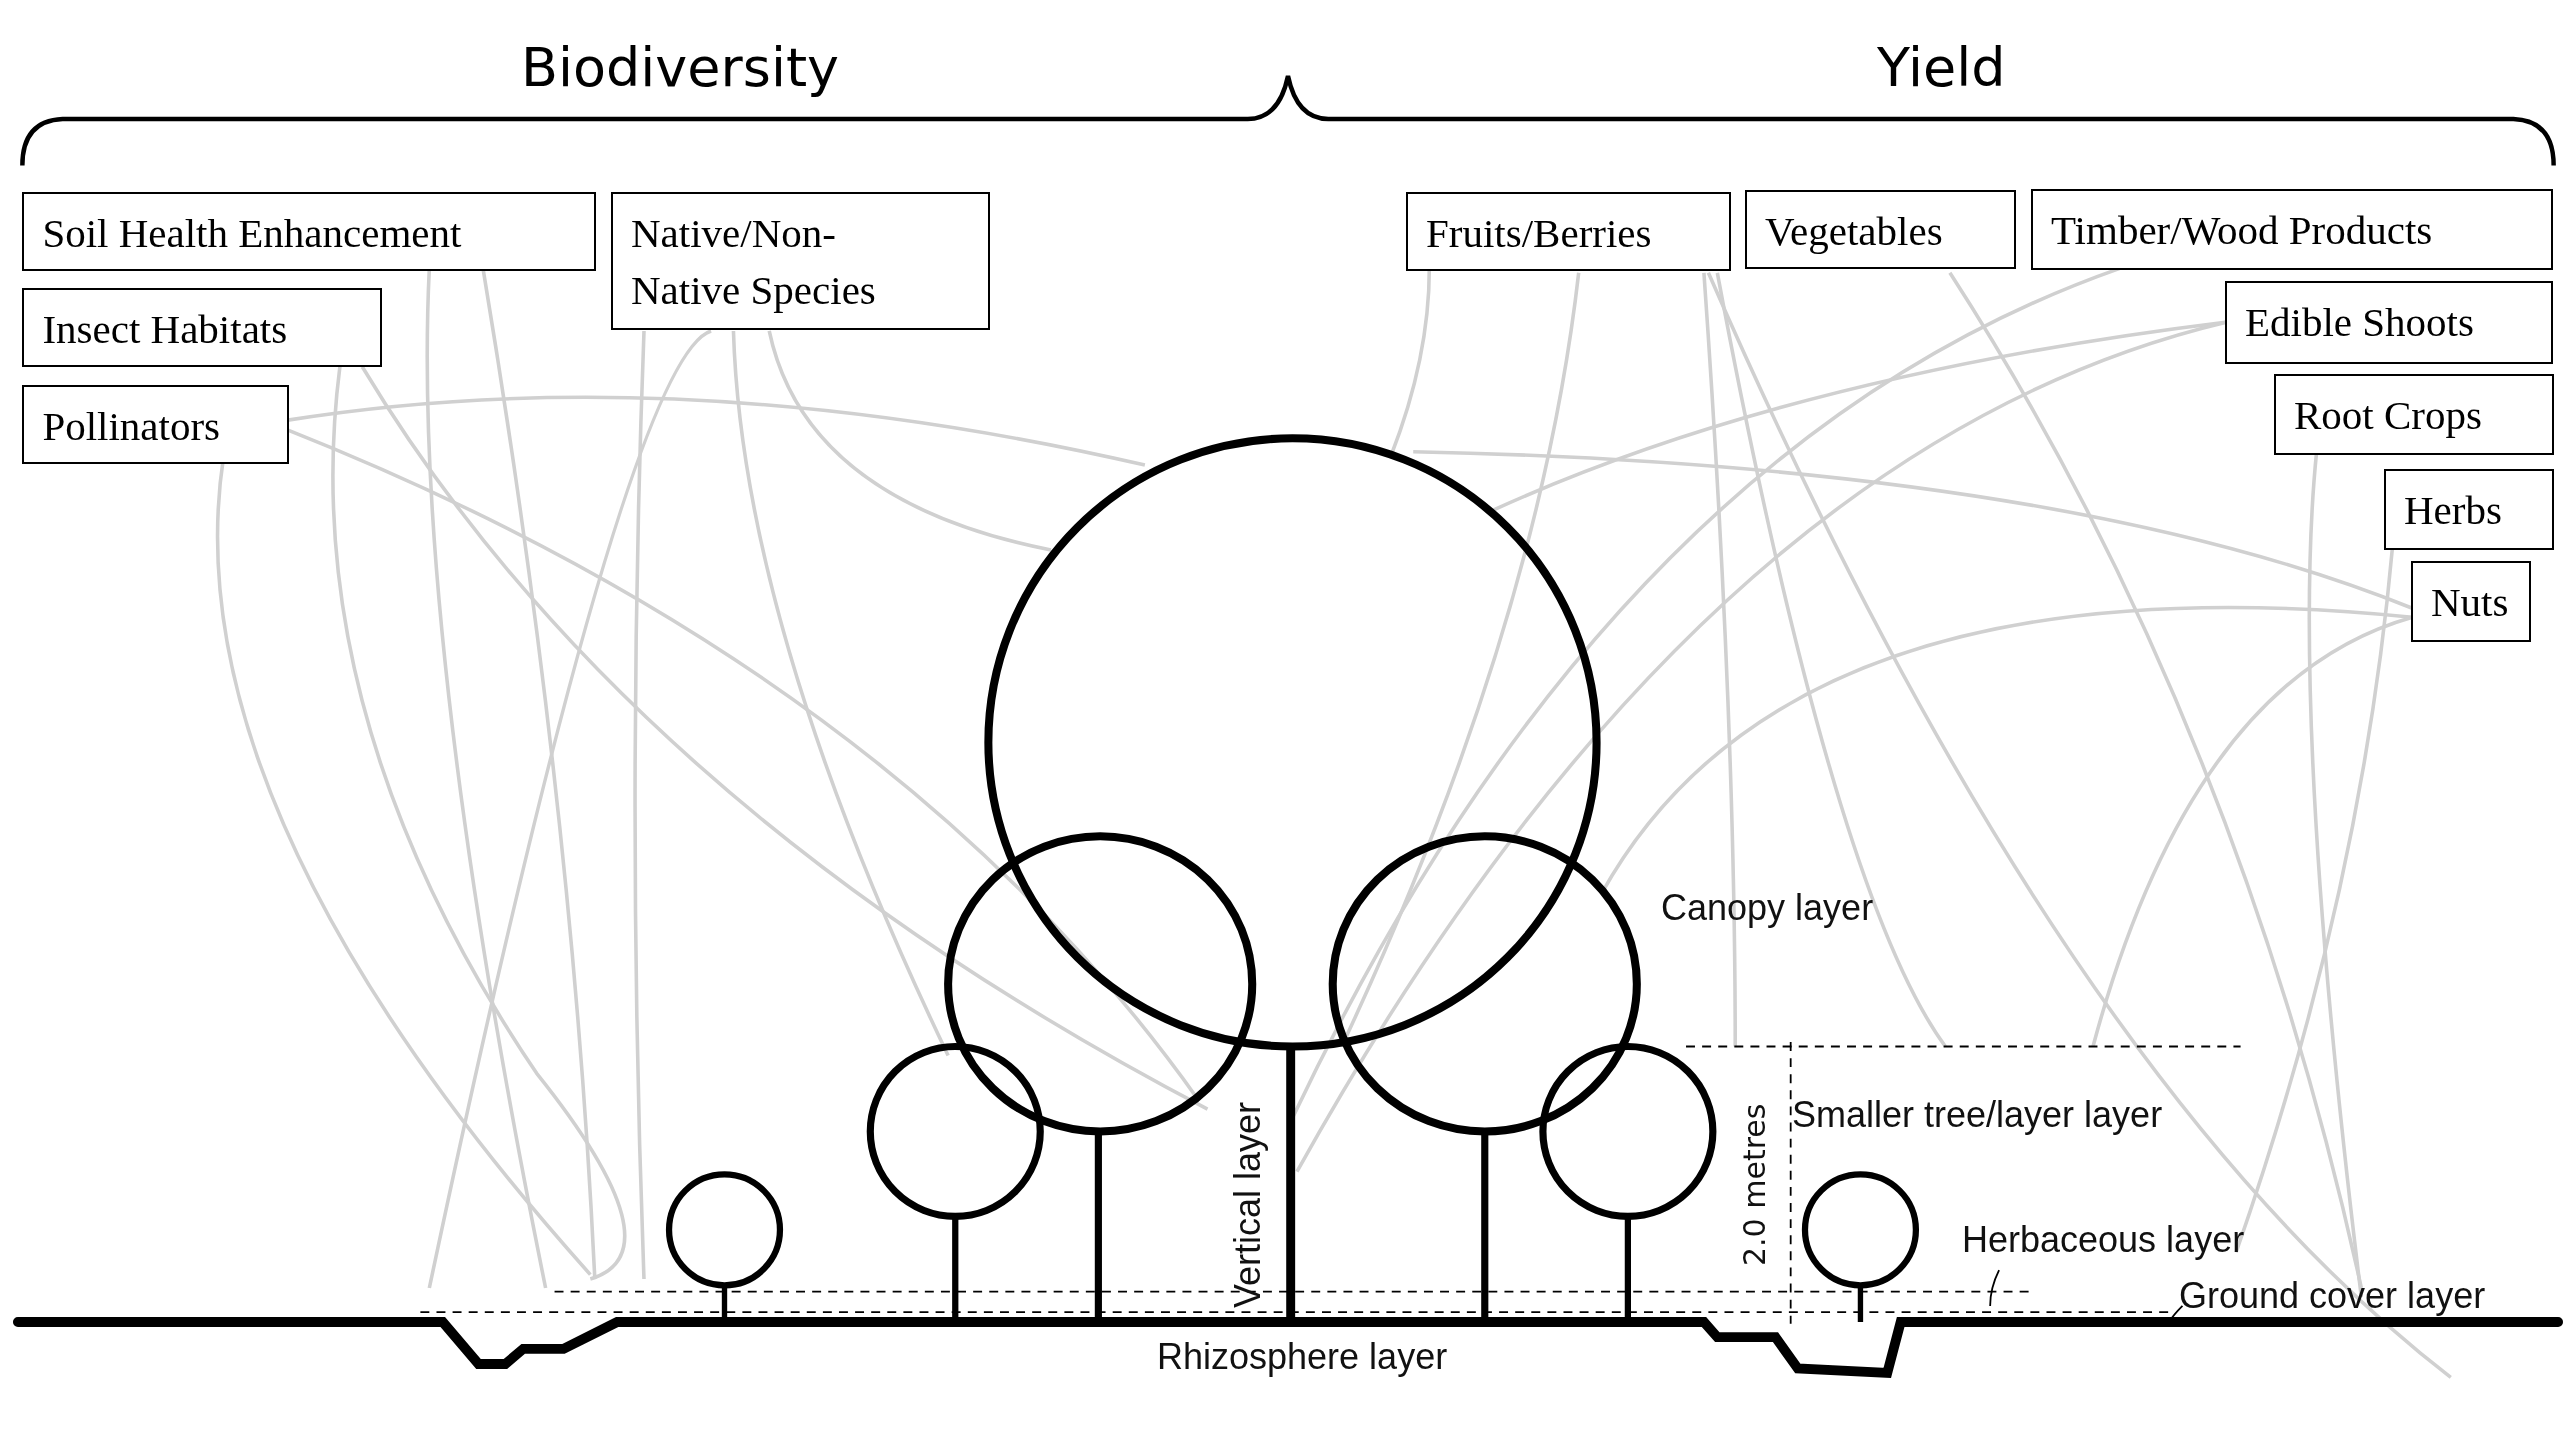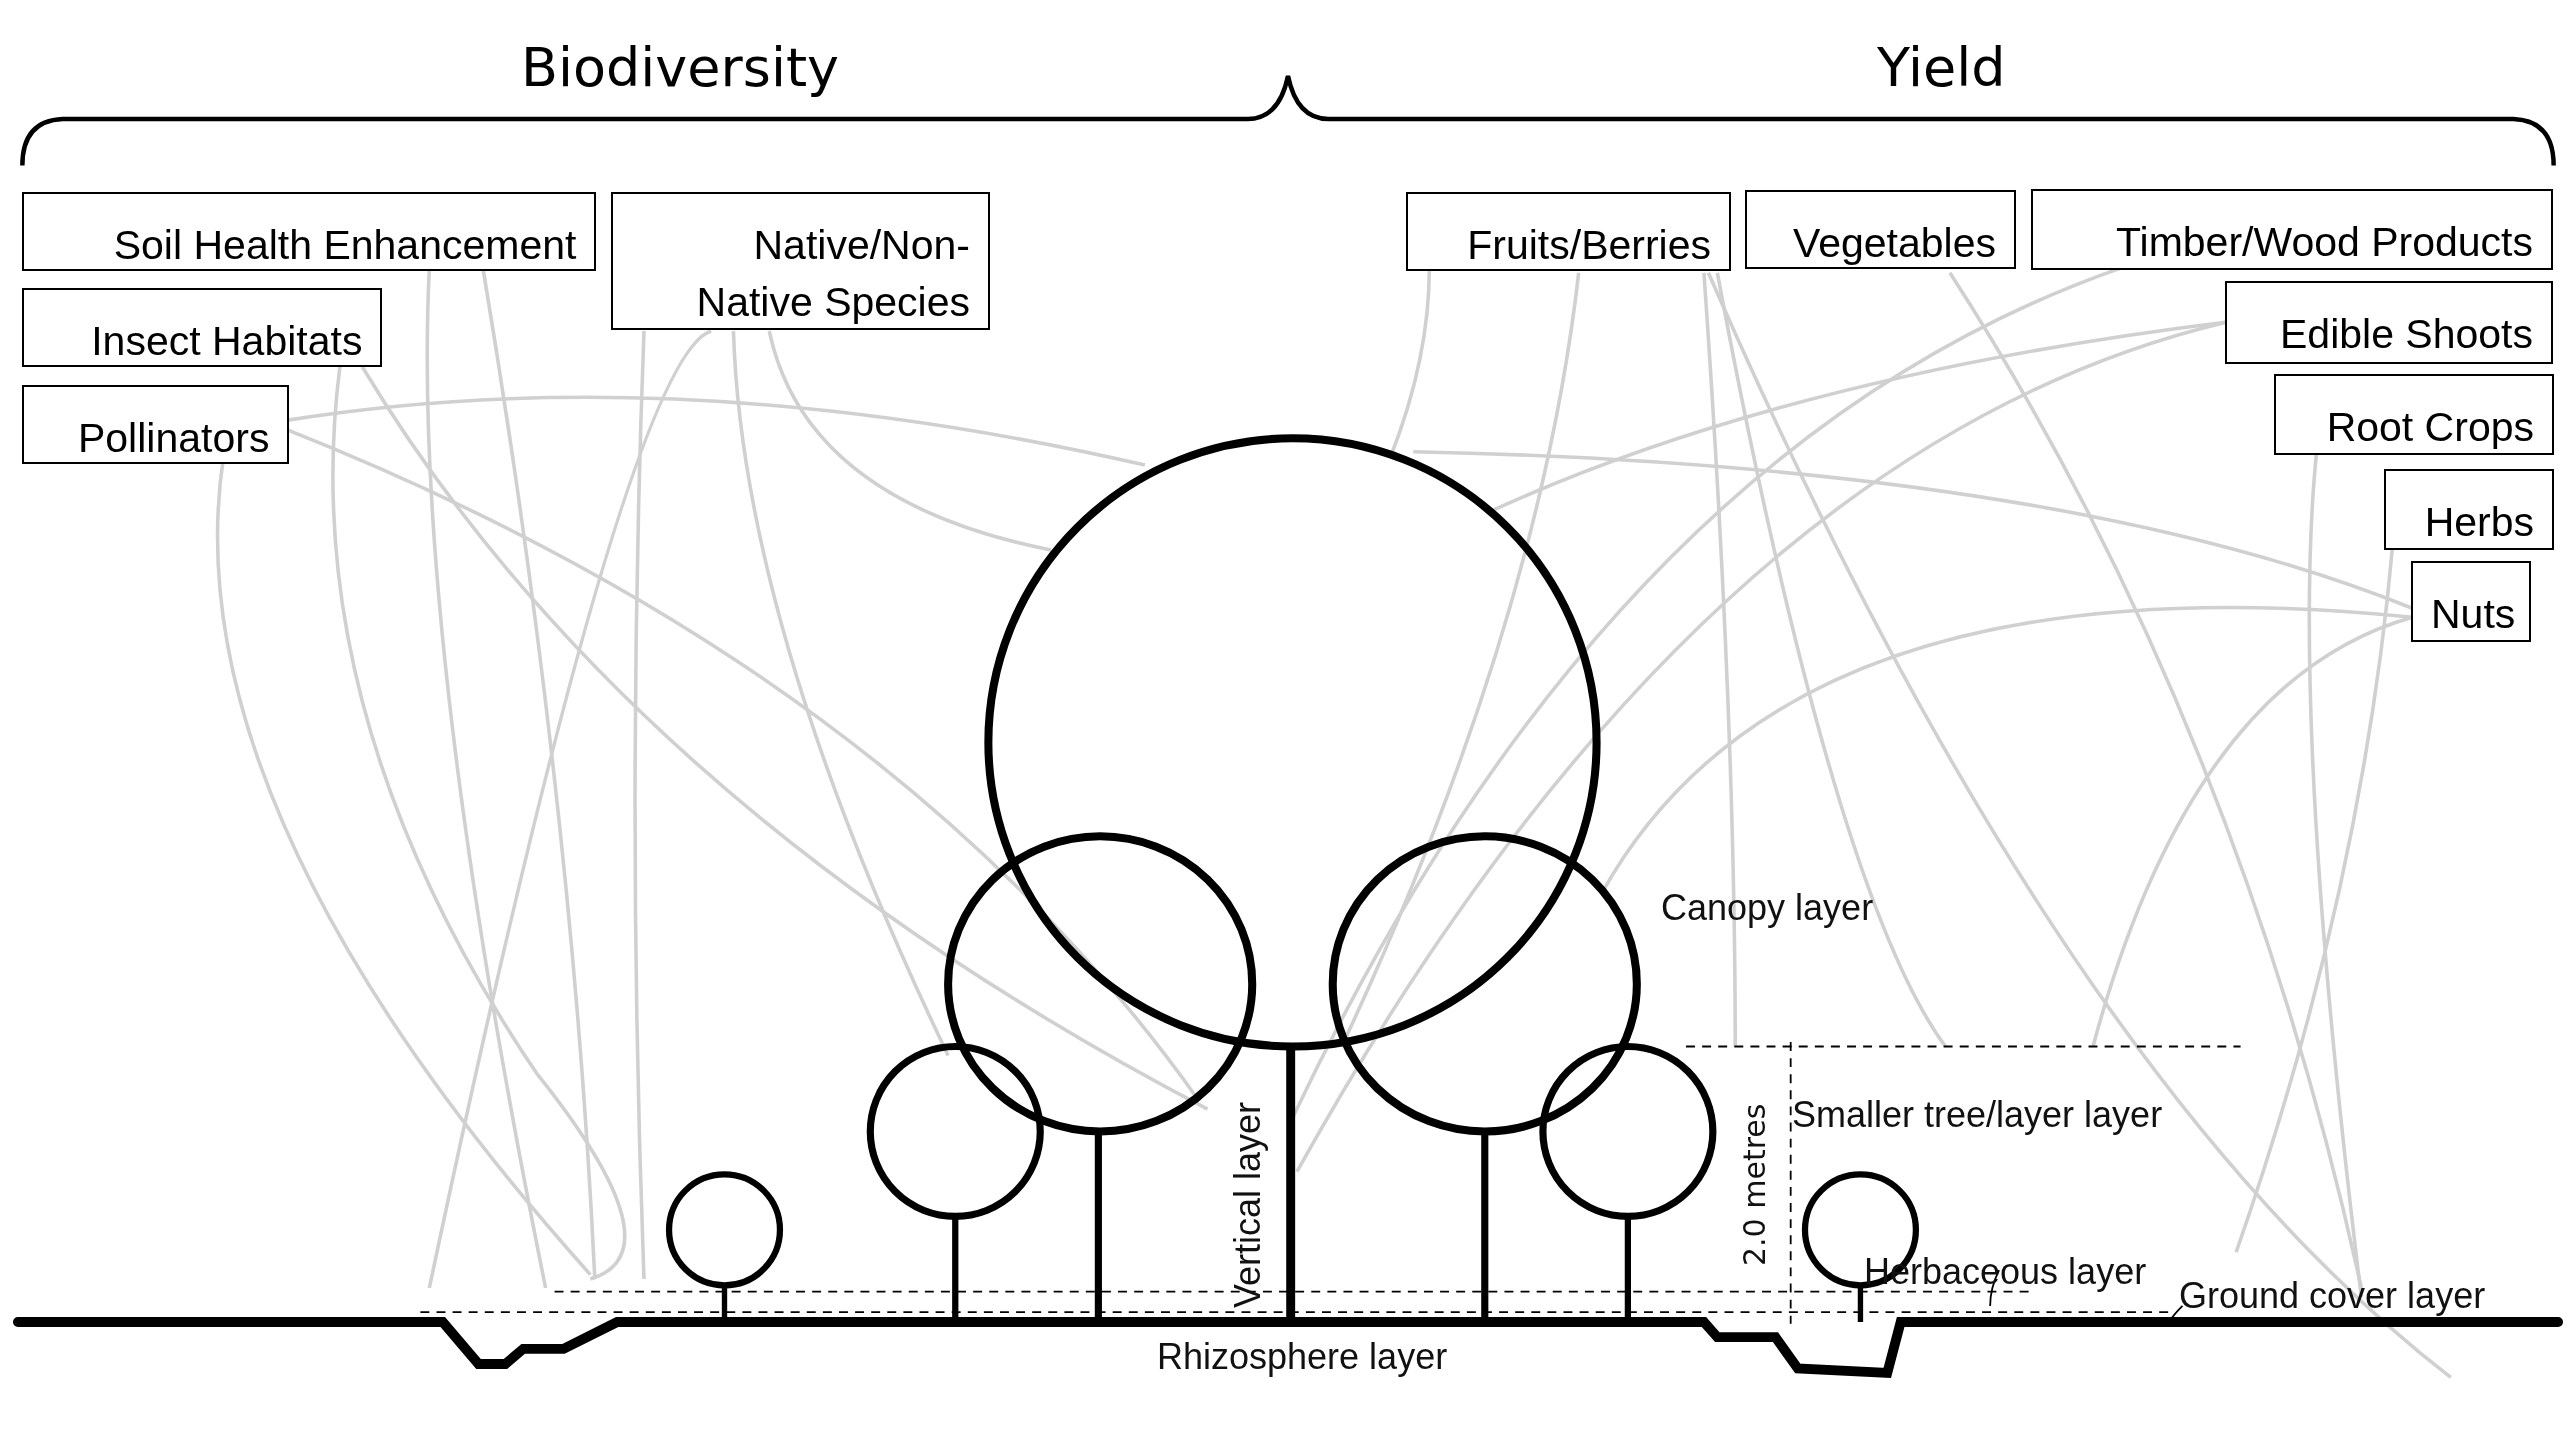--- a/index.html
+++ b/index.html
@@ -1,18 +1,18 @@
 <!DOCTYPE html>
 <html style="font-size:14.3px"><head>
 <meta charset="utf-8">
 <style>
   html, body { margin: 0; padding: 0; background: #ffffff; }
   body { width: 2576px; height: 1449px; position: relative; overflow: hidden; font-family: "Liberation Sans", sans-serif; }
   svg#diagram { position: absolute; left: 0; top: 0; width: 2576px; height: 1449px; }
-  .box { position: absolute; border: 2.7px solid #000; background: #fff; box-sizing: border-box; font-family: Liberation Sans, sans-serif; font-size: 41px; color: #000; line-height: 57px; padding: 23px 18px; white-space: pre-line; text-align: right; }
+  .box { position: absolute; border: 2.7px solid #000; background: #fff; box-sizing: border-box; font-family: Liberation Serif, serif; font-size: 41px; color: #000; line-height: 57px; padding: 11px 18px; white-space: pre-line; }
   .group-title { position: absolute; font-family: "DejaVu Sans", sans-serif; font-size: 54px; color: #000; }
   .layer-label { position: absolute; font-family: "Liberation Sans", sans-serif; font-size: 36px; color: #111; white-space: nowrap; }
   .rot { transform-origin: left top; transform: rotate(-90deg); }
 </style>
 </head>
 <body>
 
 <svg id="diagram" viewBox="0 0 2880 1620" xmlns="http://www.w3.org/2000/svg">
 
   <path d="M 25 185 Q 25 135 70 133 L 1395 133 Q 1430 133 1440 85 Q 1450 133 1485 133 L 2810 133 Q 2855 135 2855 185" fill="none" stroke="#000" stroke-width="5"></path>
@@ -102,18 +102,18 @@
 <div class="box" style="left:1406px; top:192px; width:325px; height:79px;">Fruits/Berries</div>
 <div class="box" style="left:1745px; top:190px; width:271px; height:79px;">Vegetables</div>
 <div class="box" style="left:2031px; top:189px; width:522px; height:81px;">Timber/Wood Products</div>
 <div class="box" style="left:2225px; top:281px; width:328px; height:83px;">Edible Shoots</div>
 <div class="box" style="left:2274px; top:374px; width:280px; height:81px;">Root Crops</div>
 <div class="box" style="left:2384px; top:469px; width:170px; height:81px;">Herbs</div>
 <div class="box" style="left:2411px; top:561px; width:120px; height:81px;">Nuts</div>
 
 <div class="layer-label" style="left:1661px; top:887px;">Canopy layer</div>
 <div class="layer-label" style="left:1792px; top:1094px;">Smaller tree/layer layer</div>
-<div class="layer-label" style="left:1864px; top:1219px;margin-top:32px;">Herbaceous layer</div>
+<div class="layer-label" style="left:1962px; top:1219px;">Herbaceous layer</div>
 <div class="layer-label" style="left:2179px; top:1275px;">Ground cover layer</div>
 <div class="layer-label" style="left:1157px; top:1336px;">Rhizosphere layer</div>
 <div class="layer-label rot" style="left:1227px; top:1308px;">Vertical layer</div>
 <div class="layer-label rot" style="left:1737px; top:1266px; font-family:'DejaVu Sans', sans-serif; font-size:30px;">2.0 metres</div>
 
 
 </body></html>

